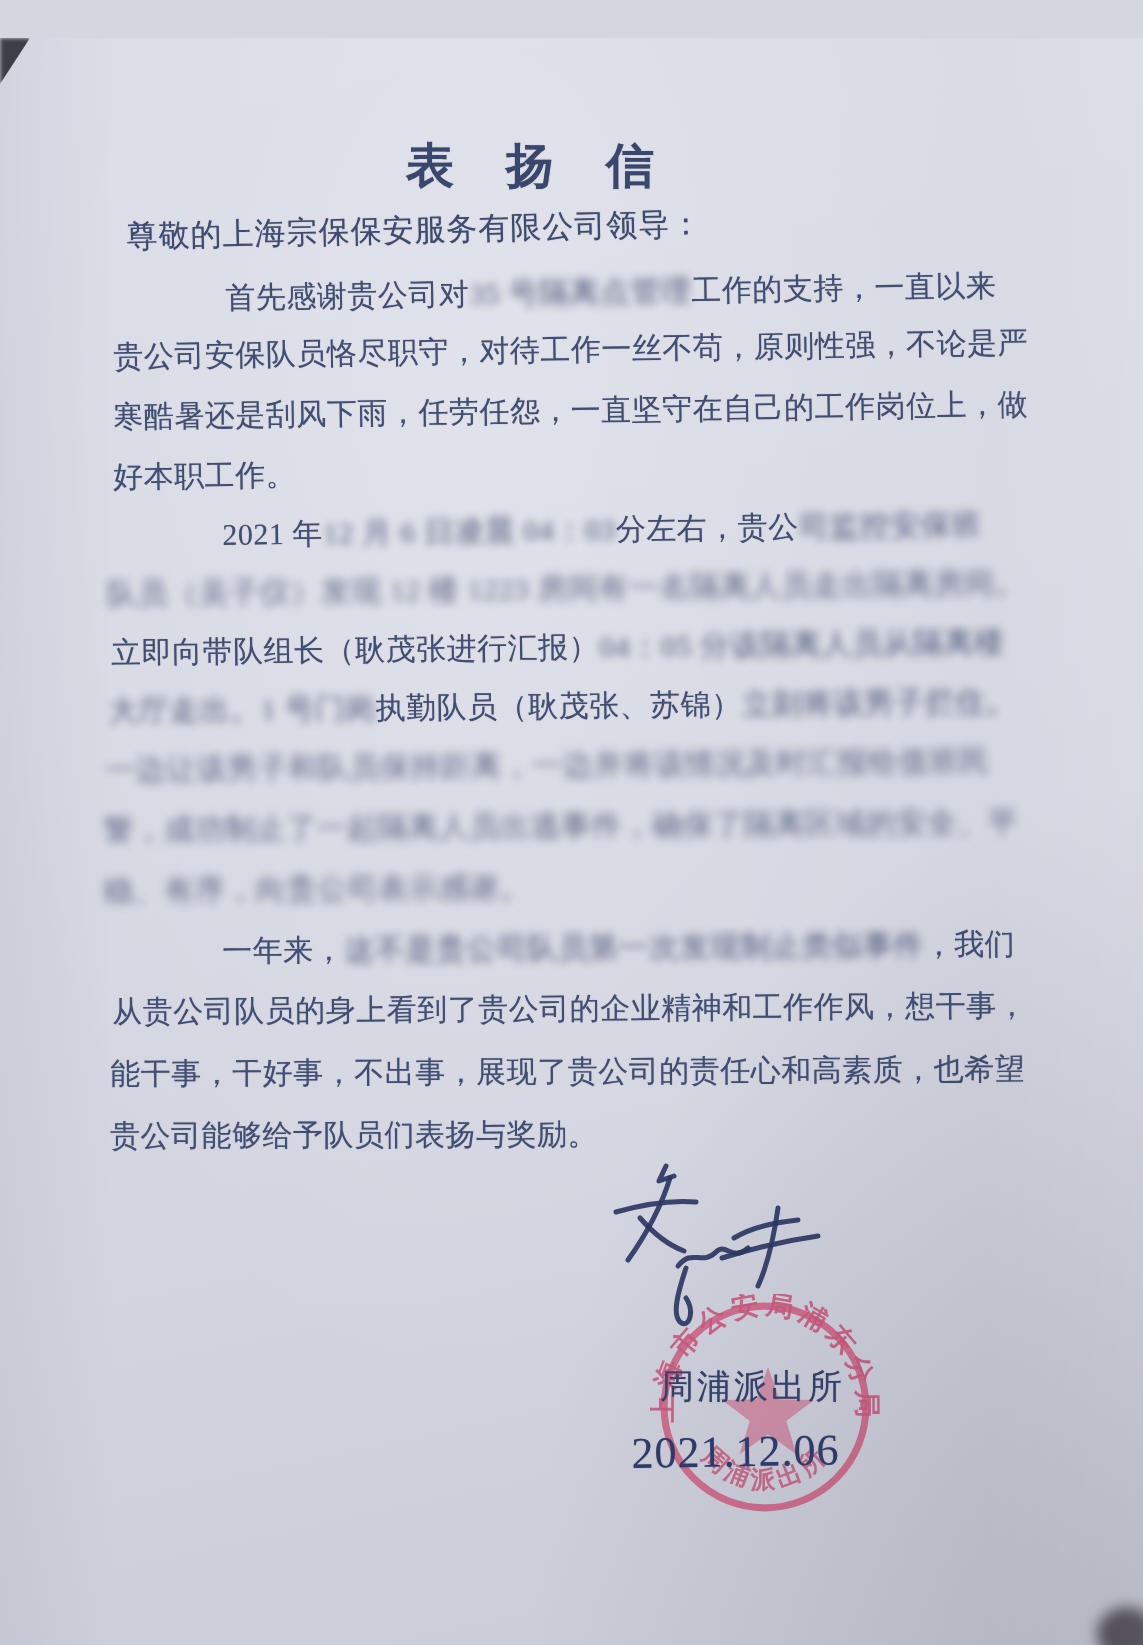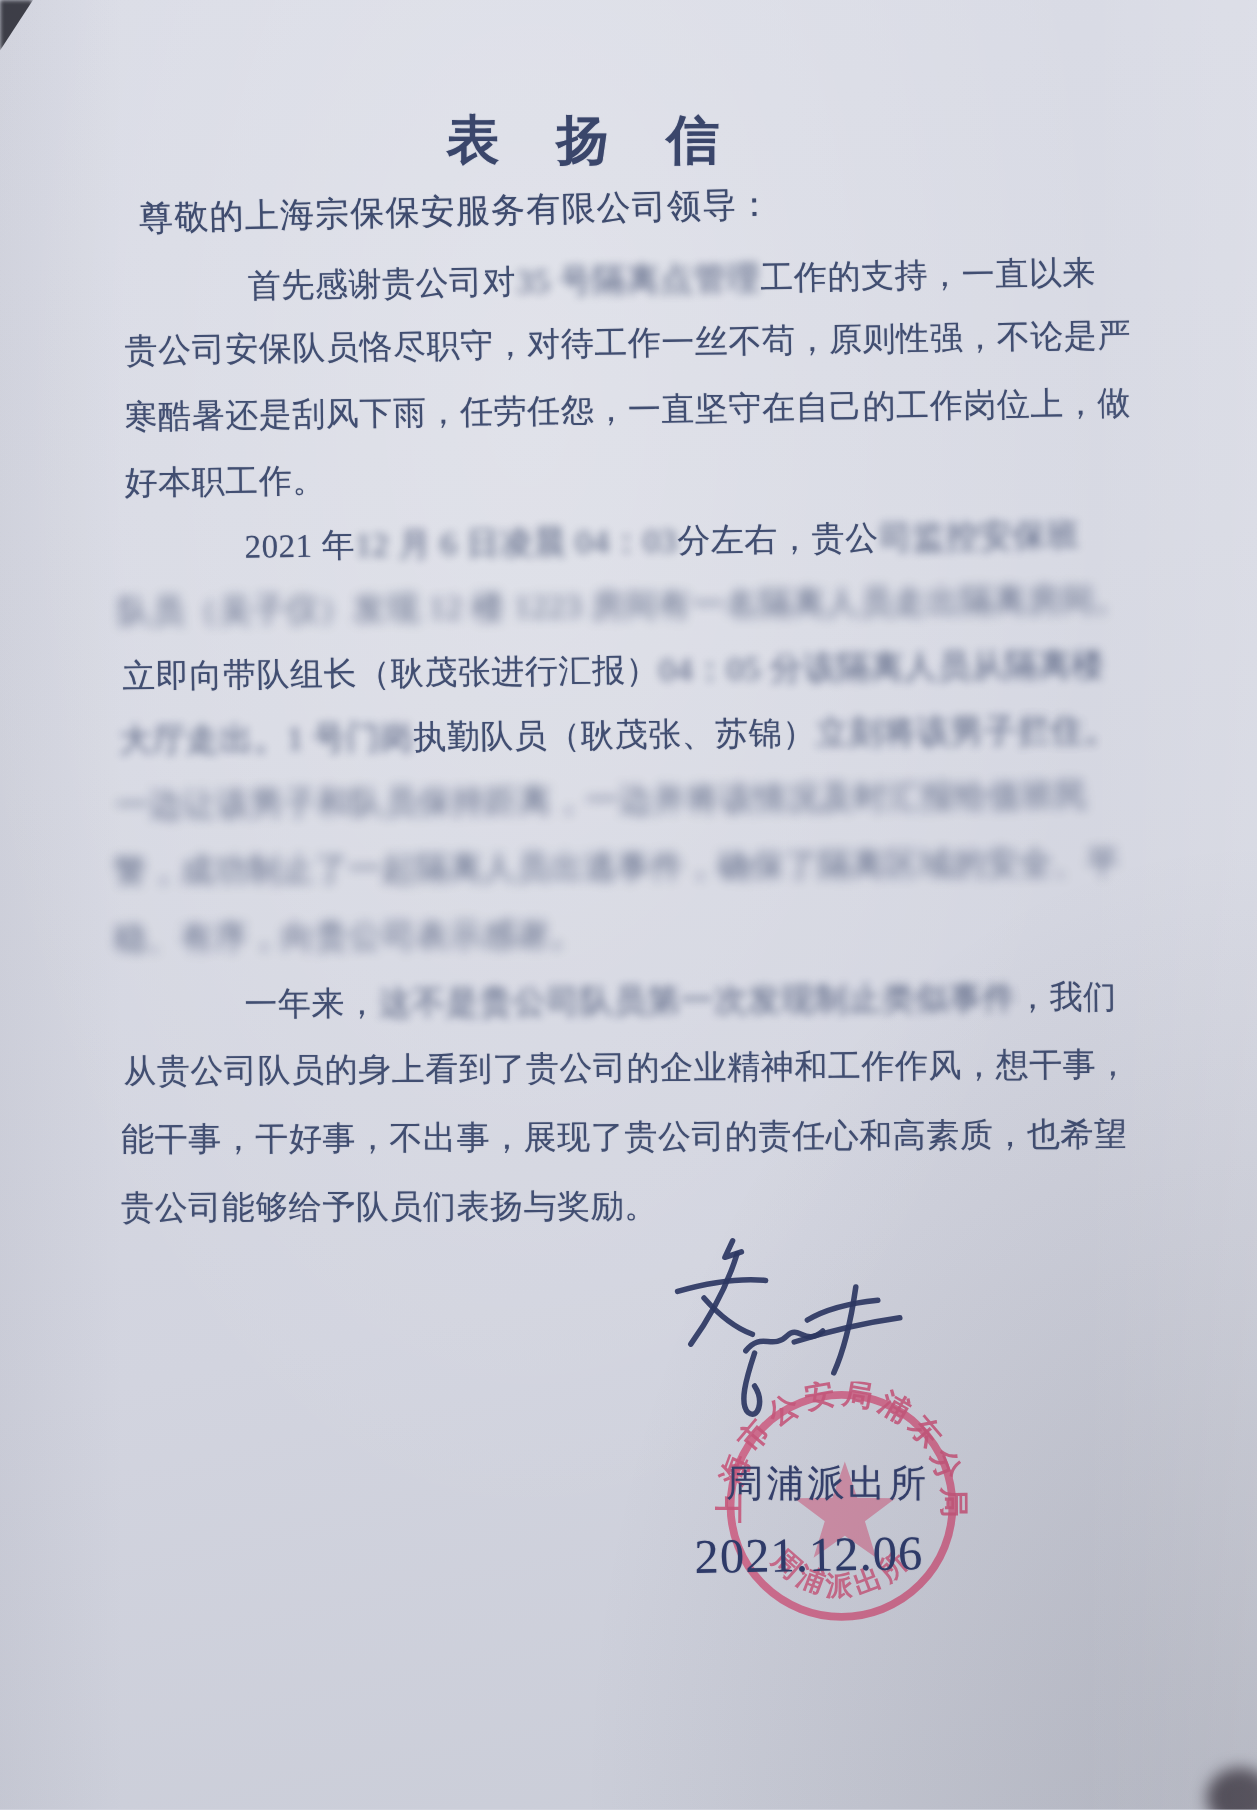--- a/index.html
+++ b/index.html
@@ -6,20 +6,21 @@
   body{
     width:1143px;height:1645px;position:relative;overflow:hidden;
     background:#d4d6e0;
     font-family:"Liberation Serif","DejaVu Serif",serif;
   }
   .paper{
     position:absolute;inset:0;
     background:
       radial-gradient(ellipse at 42% 22%, rgba(255,255,255,.22), rgba(255,255,255,0) 58%),
       linear-gradient(168deg,#dadce6 0%,#d7d9e3 38%,#d2d4df 68%,#c9ccd7 100%);
+    margin-top: 38px;
   }
   .paper::after{
     content:"";position:absolute;inset:0;pointer-events:none;
     background:
       linear-gradient(90deg, rgba(40,40,60,.05), rgba(0,0,0,0) 10%, rgba(0,0,0,0) 86%, rgba(255,255,255,.10)),
       radial-gradient(ellipse at 100% 100%, rgba(40,40,55,.16), rgba(0,0,0,0) 38%);
   }
   .corner-tl{
     position:absolute;left:0;top:0;width:30px;height:46px;
     background:#3e3f48;

